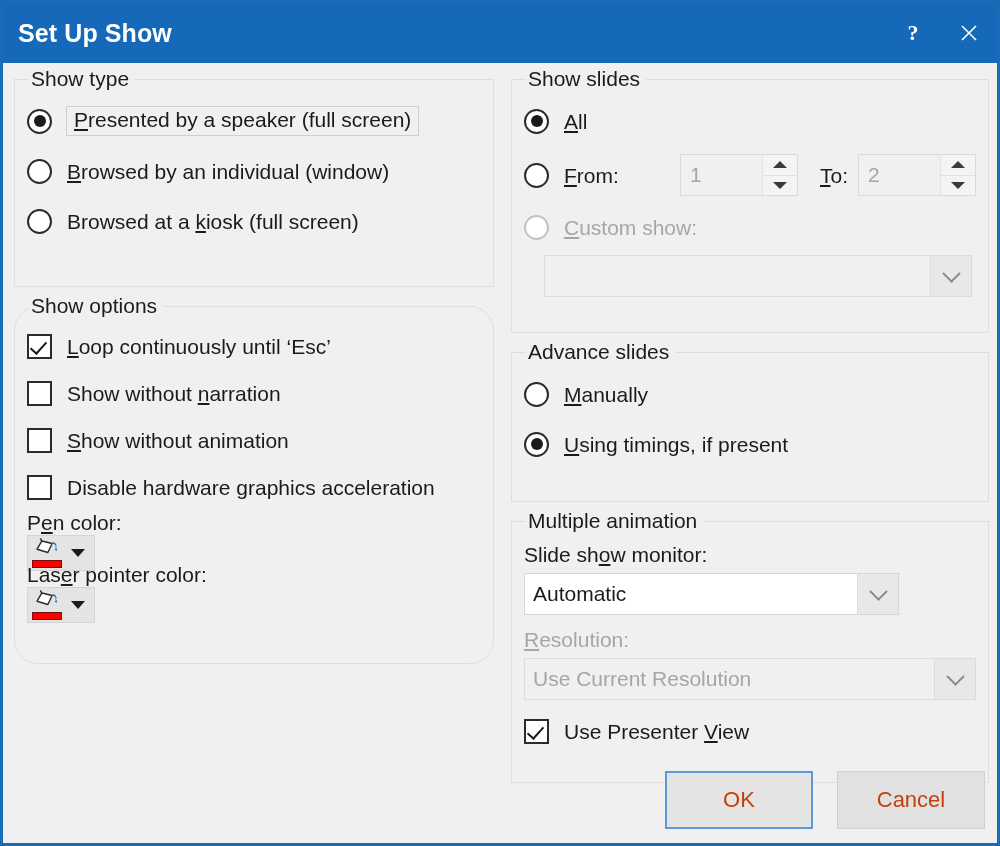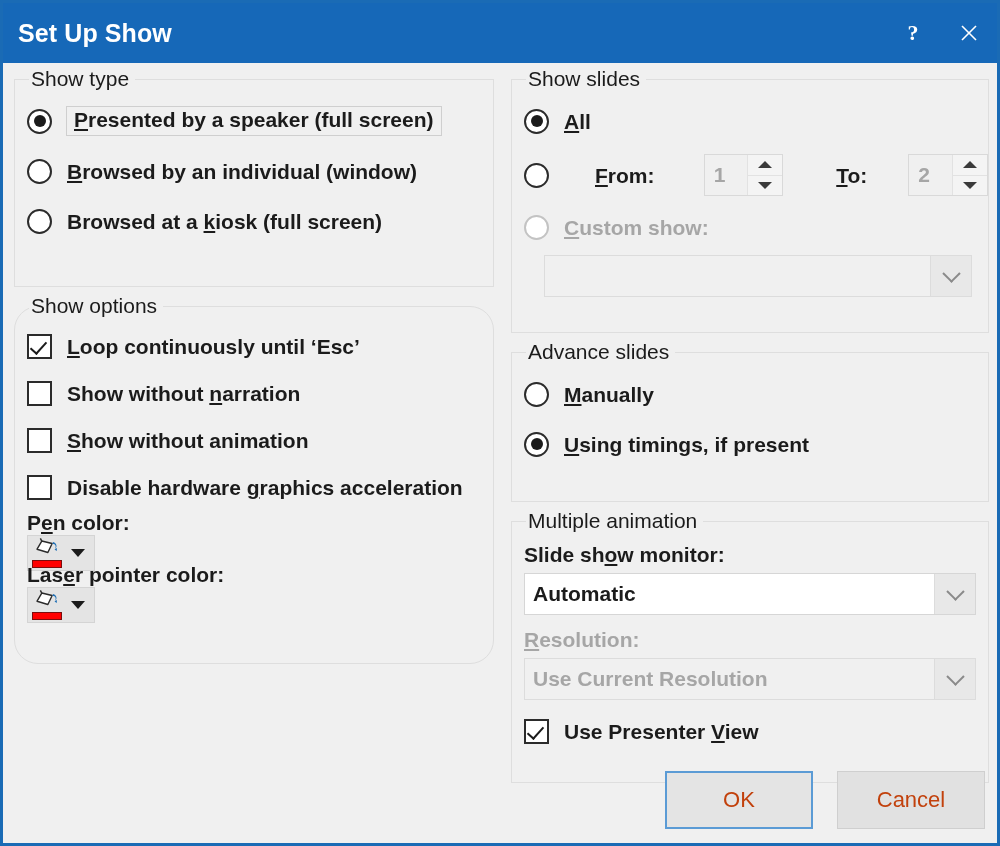--- a/index.html
+++ b/index.html
@@ -94,21 +94,20 @@
     background: #f0f0f0;
     padding: 0 6px 0 2px;
     margin-left: 2px;
     top: -13px;
     font-size: 21px;
     color: #1b1b1b;
     white-space: nowrap;
   }
   .group-inner {
     margin-top: -8px;
-    font-weight: bold;
   }
 
   
   .row {
     display: flex;
     align-items: center;
     height: 50px;
   }
   .row.tight { height: 47px; }
 
@@ -444,21 +443,21 @@
 
       <div class="group" style="height:244px;">
         <span class="group-title">Show slides</span>
         <div class="group-inner">
 
           <div class="row">
             <span class="radio checked"></span>
             <span class="lbl"><span class="ak">A</span>ll</span>
           </div>
 
-          <div class="row" style="height:58px;gap:31px;">
+          <div class="row" style="height:58px;">
             <span class="radio"></span>
             <span class="lbl" style="width:116px;"><span class="ak">F</span>rom:</span>
             <div class="spin">
               <span class="spin-val">1</span>
               <span class="spin-btns">
                 <div>
                     <span class="tri-up"></span>
                   </div>
                 <div>
                     <span class="tri-dn"></span>
@@ -509,21 +508,21 @@
           </div>
 
         </div>
       </div>
 
       <div class="group" style="height:252px;">
         <span class="group-title">Multiple animation</span>
         <div class="group-inner">
 
           <div class="lbl" style="margin:6px 0 8px 0;">Slide sh<span class="ak">o</span>w monitor:</div>
-          <div class="combo" style="width:452px;">
+          <div class="combo" style="width:375px;">
             <span class="combo-val">Automatic</span>
             <span class="combo-btn">
               <span class="chev"></span>
             </span>
           </div>
 
           <div class="lbl disabled" style="margin:14px 0 8px 0;"><span class="ak">R</span>esolution:</div>
           <div class="combo disabled" style="width:452px;">
             <span class="combo-val">Use Current Resolution</span>
             <span class="combo-btn">

